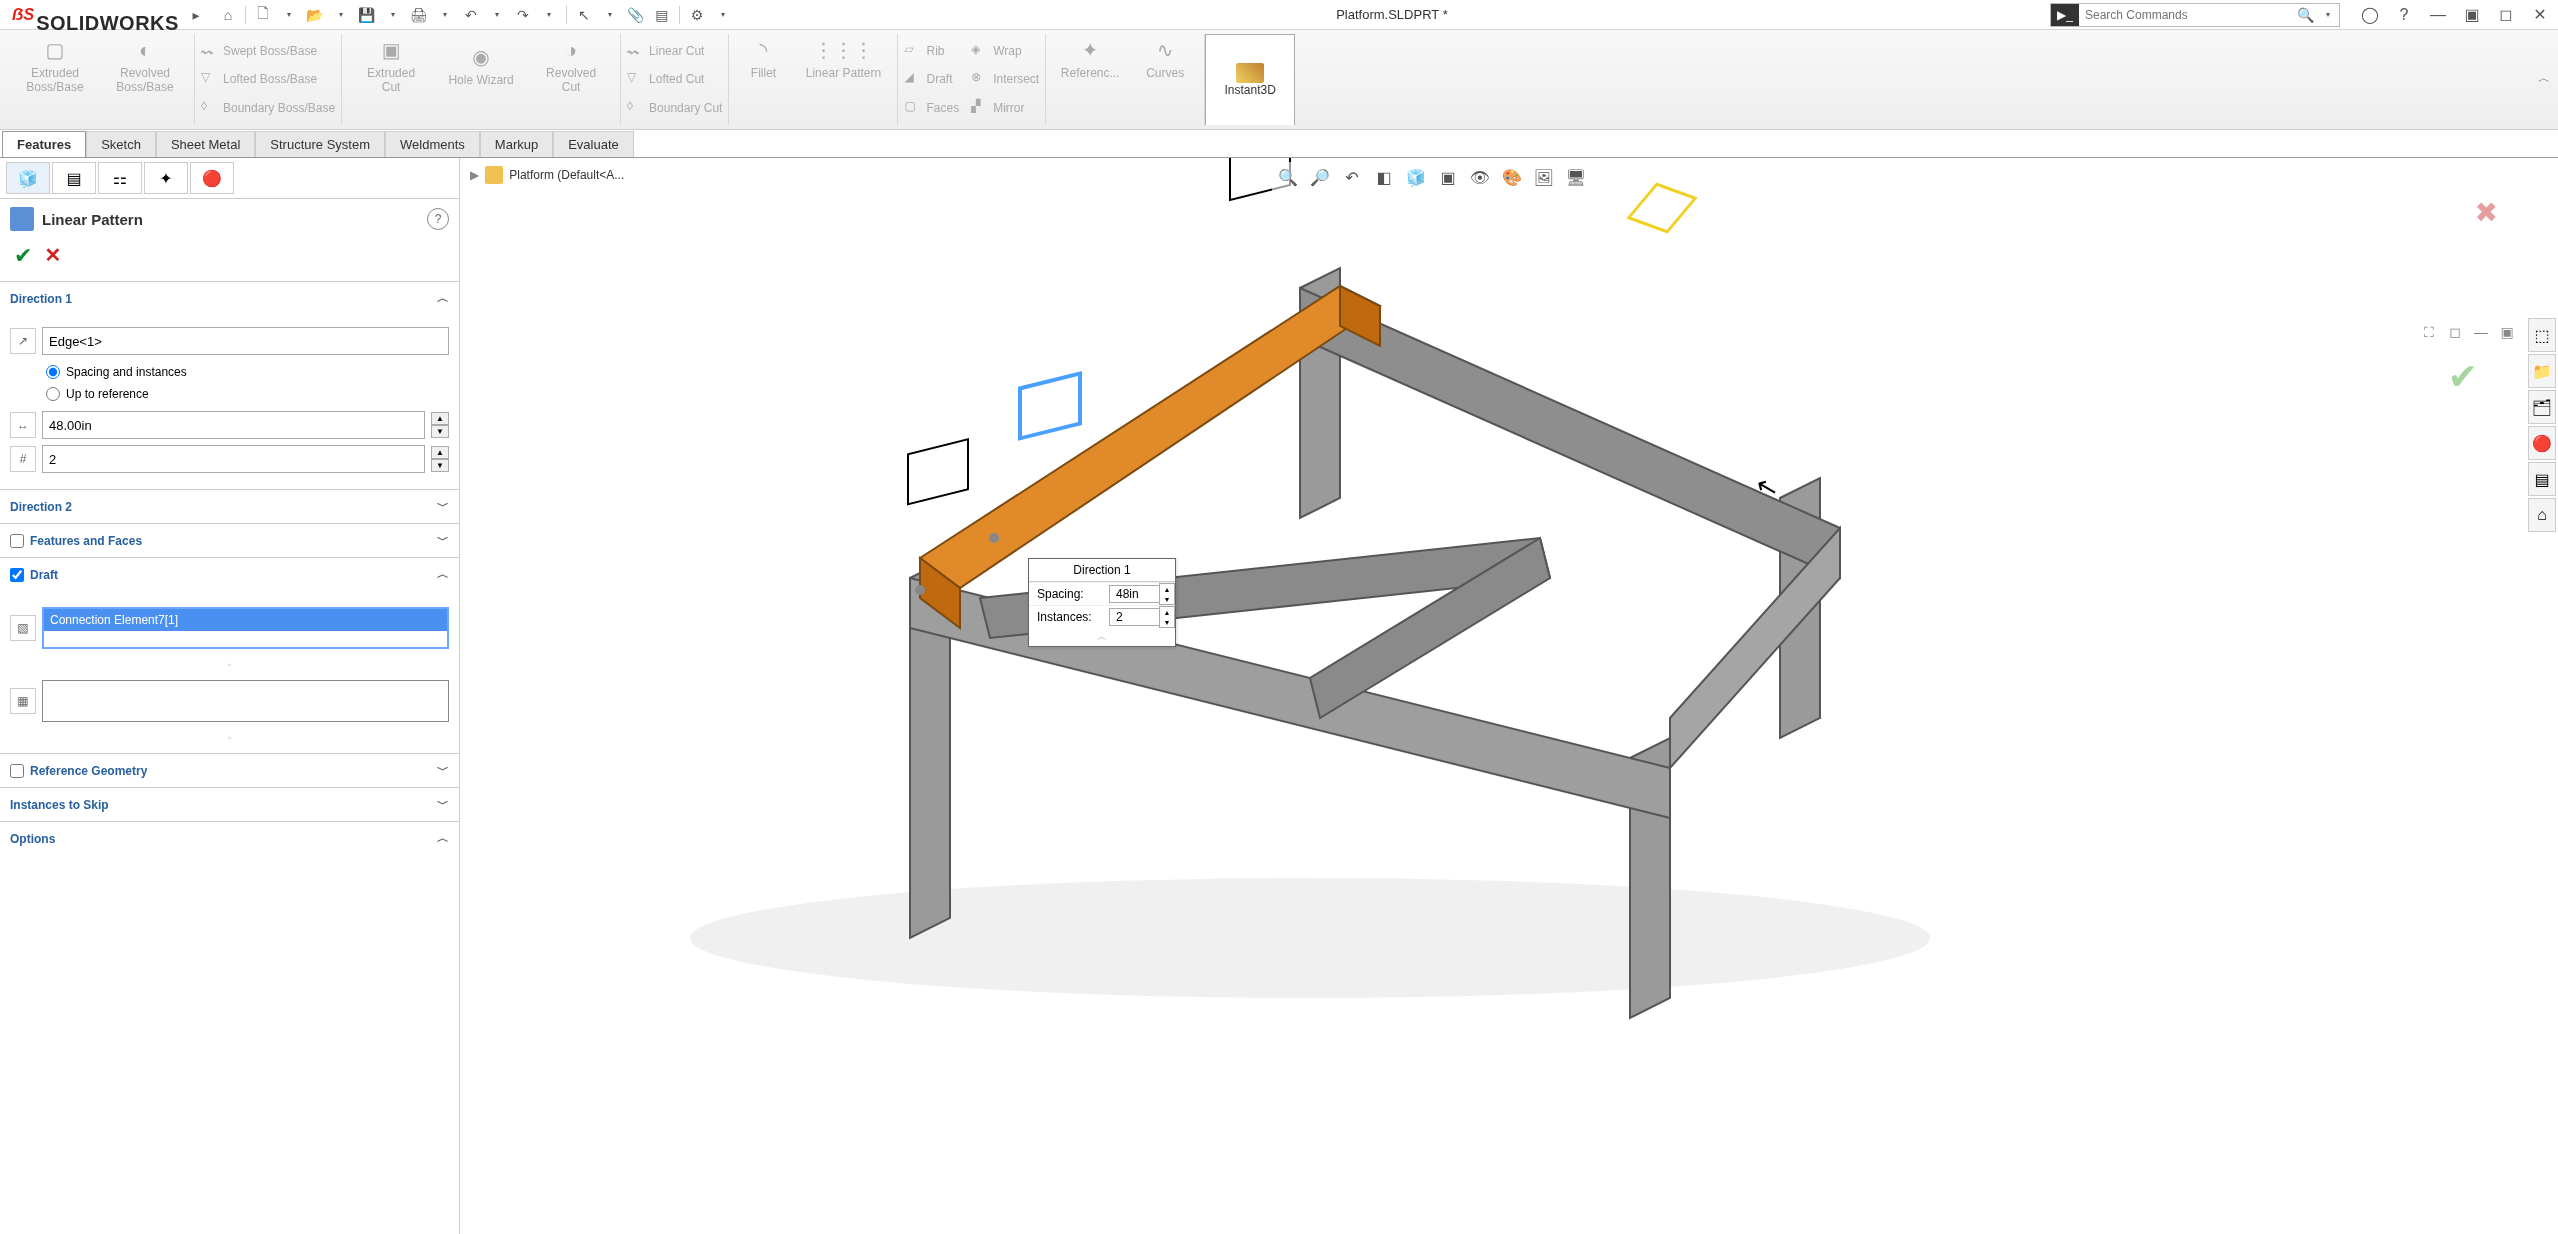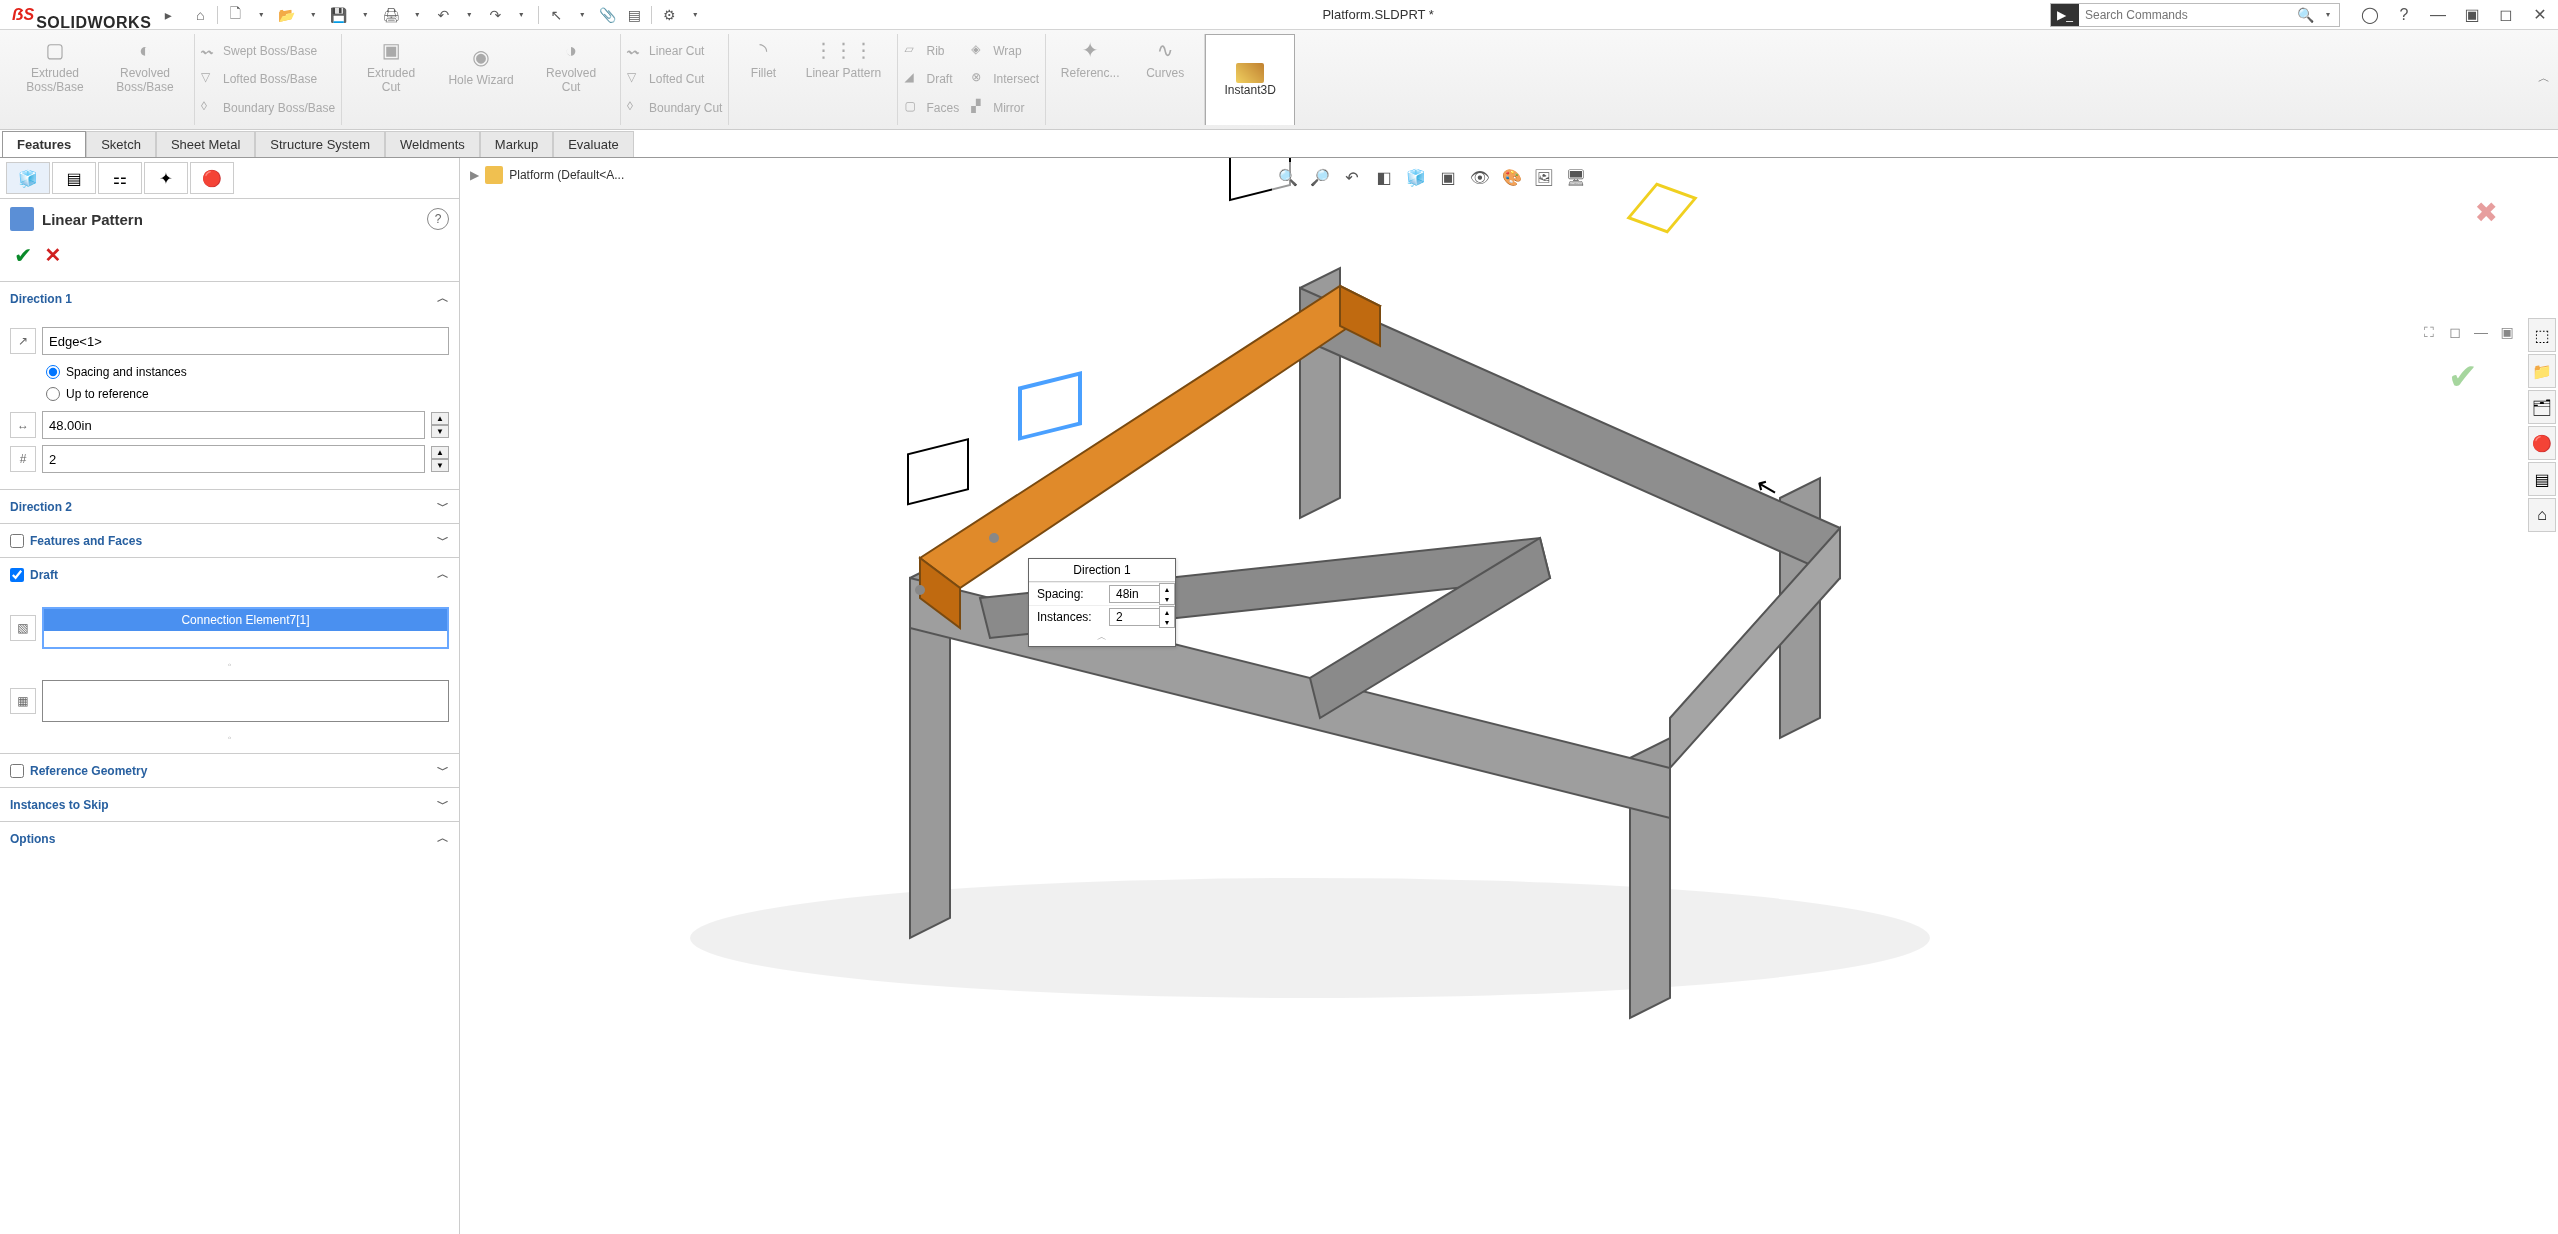--- a/index.html
+++ b/index.html
@@ -2,21 +2,21 @@
 <html><head>
 <meta charset="utf-8">
 <style>
 * { margin: 0; padding: 0; box-sizing: border-box; font-family: "Segoe UI", Arial, sans-serif; font-size: 12px; }
 body { background: #fff; overflow: hidden; width: 2558px; height: 1234px; }
 
 
 .title-bar { height: 30px; background: #fff; border-bottom: 1px solid #d4d4d4; display: flex; align-items: center; padding: 0 6px; }
 .logo { display: flex; align-items: center; gap: 2px; padding: 0 6px; }
 .logo-ds { color: #e2231a; font-weight: bold; font-size: 16px; font-style: italic; }
-.logo-txt { color: #2a2a2a; font-weight: bold; font-size: 16px; letter-spacing: 0.5px; margin-top: 17px; }
+.logo-txt { color: #2a2a2a; font-weight: bold; font-size: 20px; letter-spacing: 0.5px; margin-top: 17px; }
 .title-icons { display: flex; align-items: center; gap: 4px; margin-left: 10px; }
 .tb-icon { width: 22px; height: 22px; display: flex; align-items: center; justify-content: center; color: #5a5a5a; cursor: pointer; font-size: 14px; }
 .tb-sep { width: 1px; height: 18px; background: #ccc; margin: 0 2px; }
 .title-center { flex: 1; text-align: center; color: #333; font-size: 13px; }
 .search-box { display: flex; align-items: center; background: #fff; border: 1px solid #bbb; height: 24px; width: 290px; margin-right: 10px; }
 .search-ic { width: 28px; height: 22px; background: #333; color: #fff; display: flex; align-items: center; justify-content: center; font-size: 12px; }
 .search-inp { border: none; outline: none; flex: 1; padding: 0 6px; font-size: 12px; color: #666; }
 .title-right { display: flex; align-items: center; gap: 10px; margin-left: 8px; }
 .tr-icon { width: 24px; height: 24px; display: flex; align-items: center; justify-content: center; color: #555; cursor: pointer; font-size: 16px; }
 
@@ -64,21 +64,21 @@
 .sec-header { display: flex; align-items: center; padding: 8px 10px; font-weight: bold; color: #2860a0; font-size: 13px; cursor: pointer; }
 .sec-header .chev { margin-left: auto; color: #666; }
 .sec-check { width: 14px; height: 14px; margin-right: 6px; }
 .sec-body { padding: 6px 10px 10px; }
 
 .field-row { display: flex; align-items: center; gap: 6px; margin: 6px 0; }
 .field-icon { width: 26px; height: 26px; border: 1px solid #ccc; display: flex; align-items: center; justify-content: center; color: #666; font-size: 12px; }
 .field-input { flex: 1; height: 28px; border: 1px solid #aaa; padding: 0 6px; background: #fff; font-size: 13px; }
 .field-spinner { display: flex; flex-direction: column; }
 .spin-btn { width: 18px; height: 13px; border: 1px solid #aaa; background: #f0f0f0; font-size: 8px; display: flex; align-items: center; justify-content: center; cursor: pointer; }
-.selected-item { background: #4a90f0; color: #fff; padding: 4px 6px; text-align: center; }
+.selected-item { background: #4a90f0; color: #fff; padding: 4px 6px; }
 .list-box { border: 1px solid #888; min-height: 42px; background: #fff; margin: 4px 0; }
 .list-box.sel { border: 2px solid #6aa8ff; }
 .radio-row, .check-row { display: flex; align-items: center; gap: 6px; padding: 4px 0 4px 36px; font-size: 13px; }
 .radio-row input, .check-row input { width: 14px; height: 14px; }
 .check-row.disabled { color: #aaa; }
 
 
 .gfx { flex: 1; background: #fff; position: relative; }
 .breadcrumb { position: absolute; top: 8px; left: 10px; display: flex; align-items: center; gap: 6px; color: #333; font-size: 13px; }
 .bc-arrow { color: #888; }

